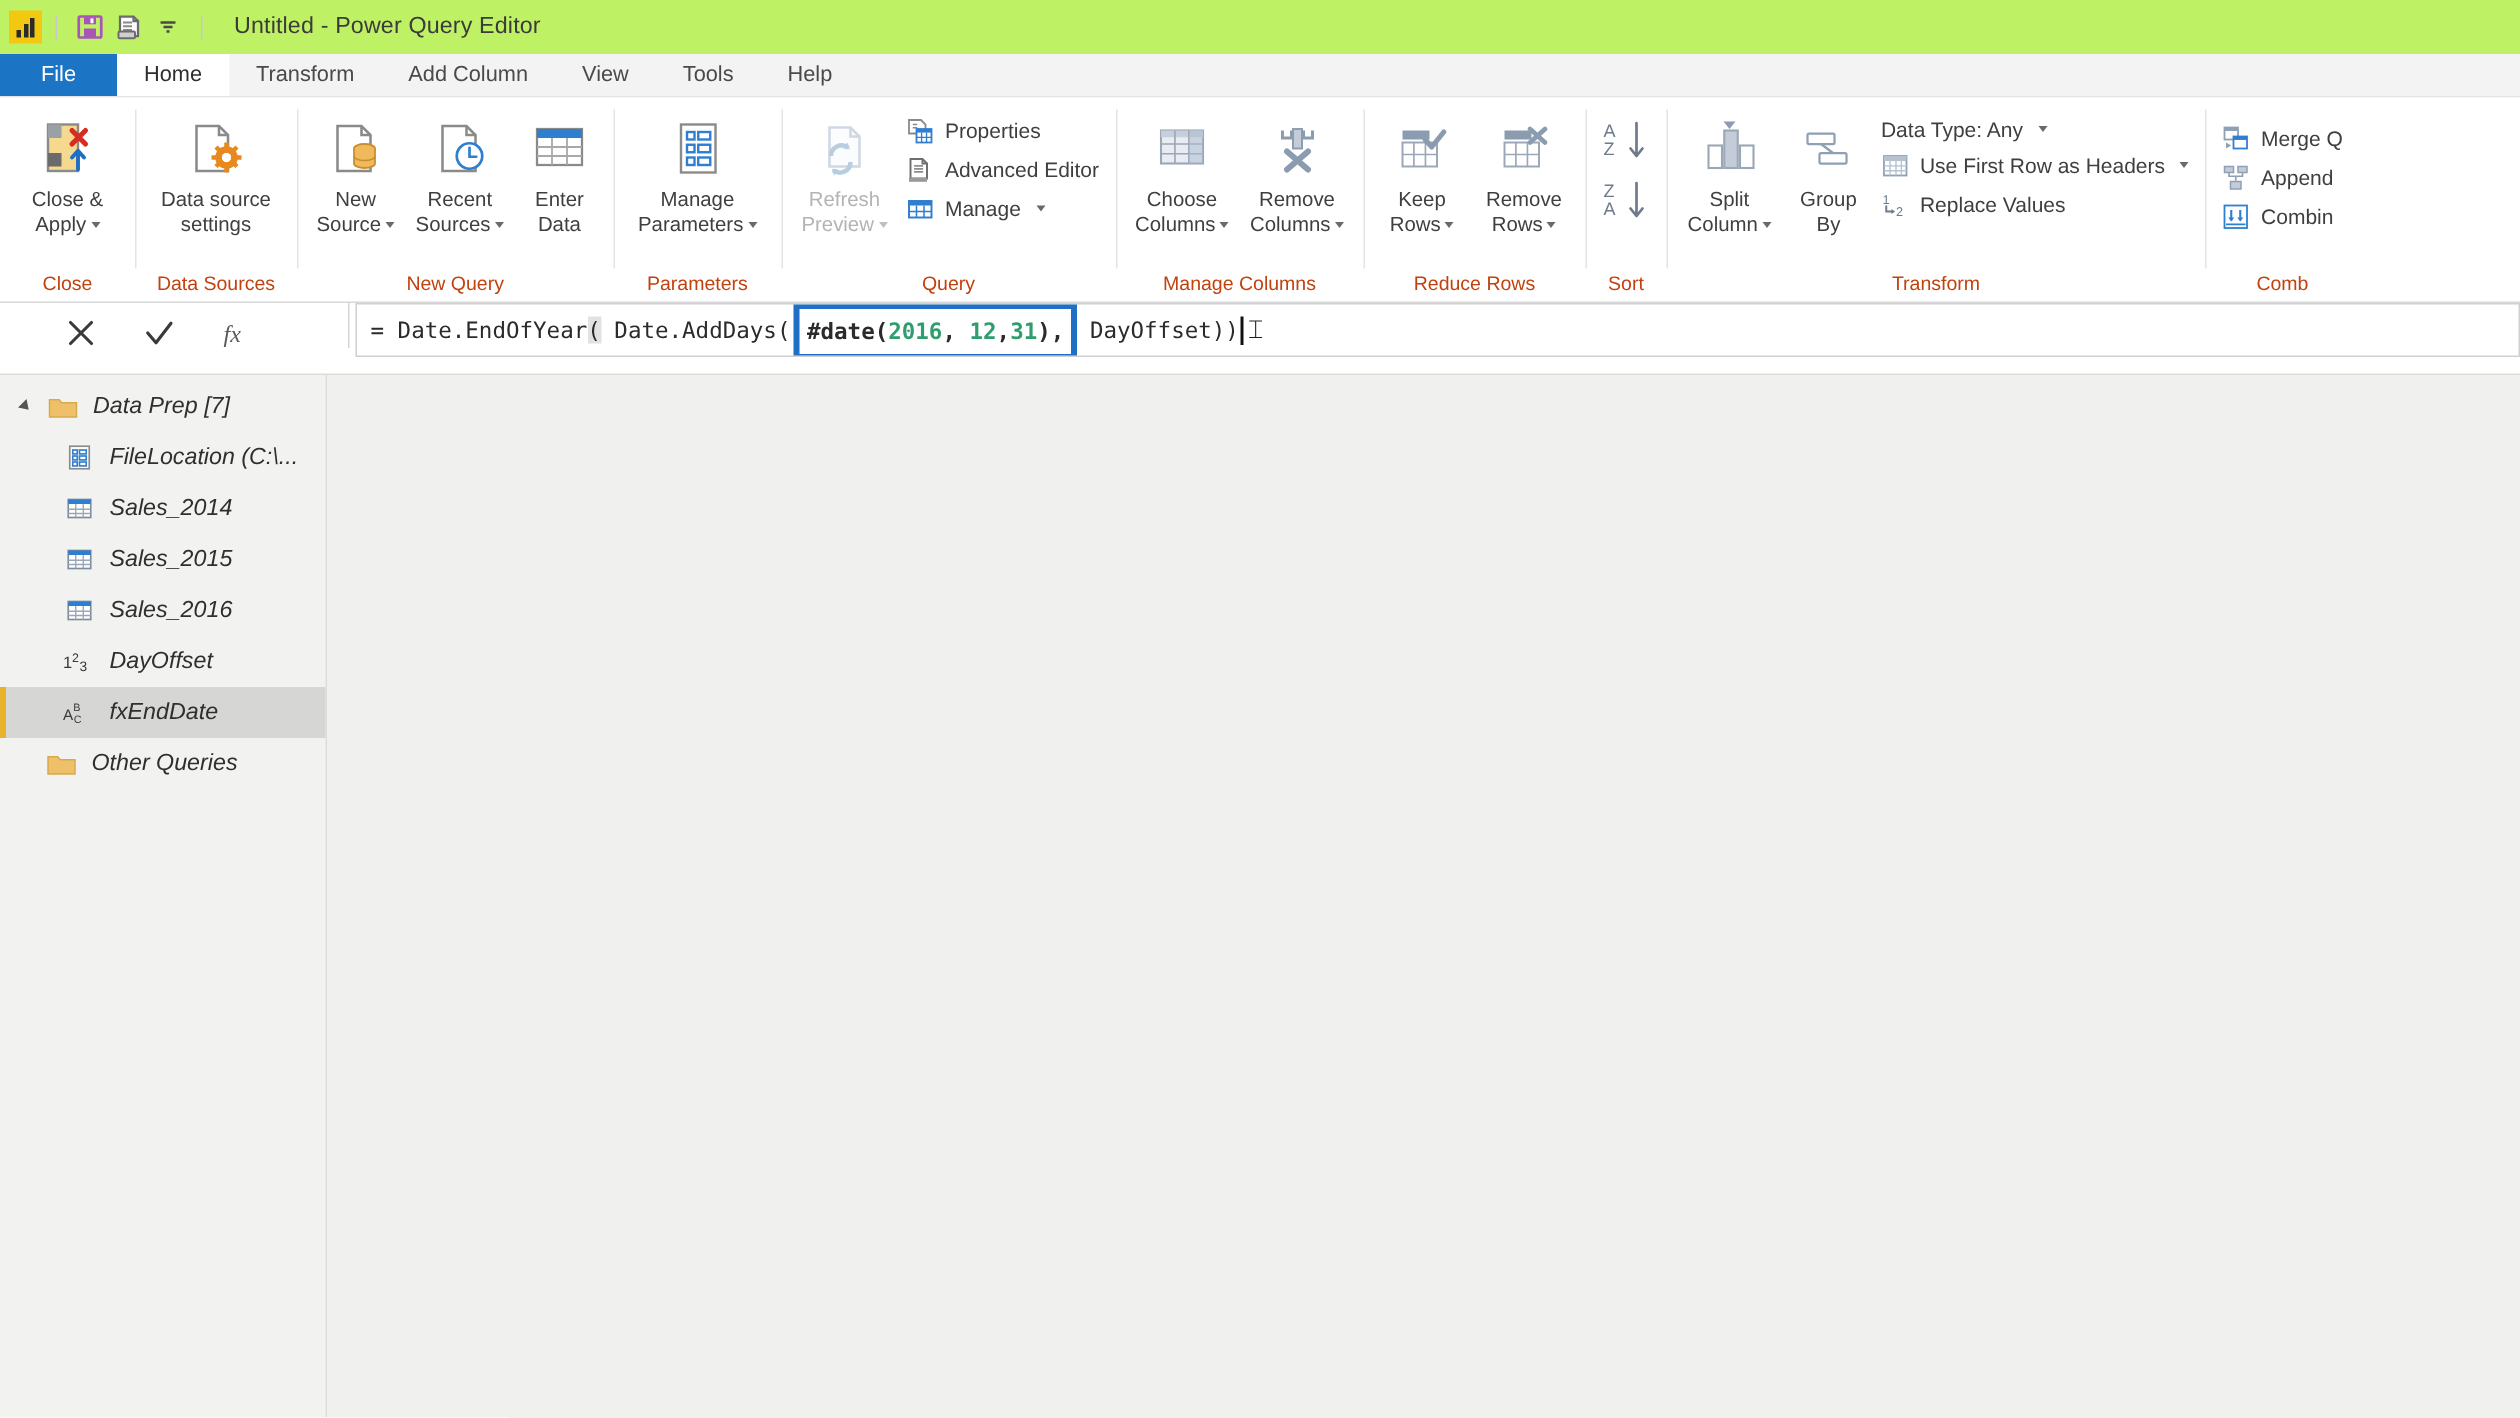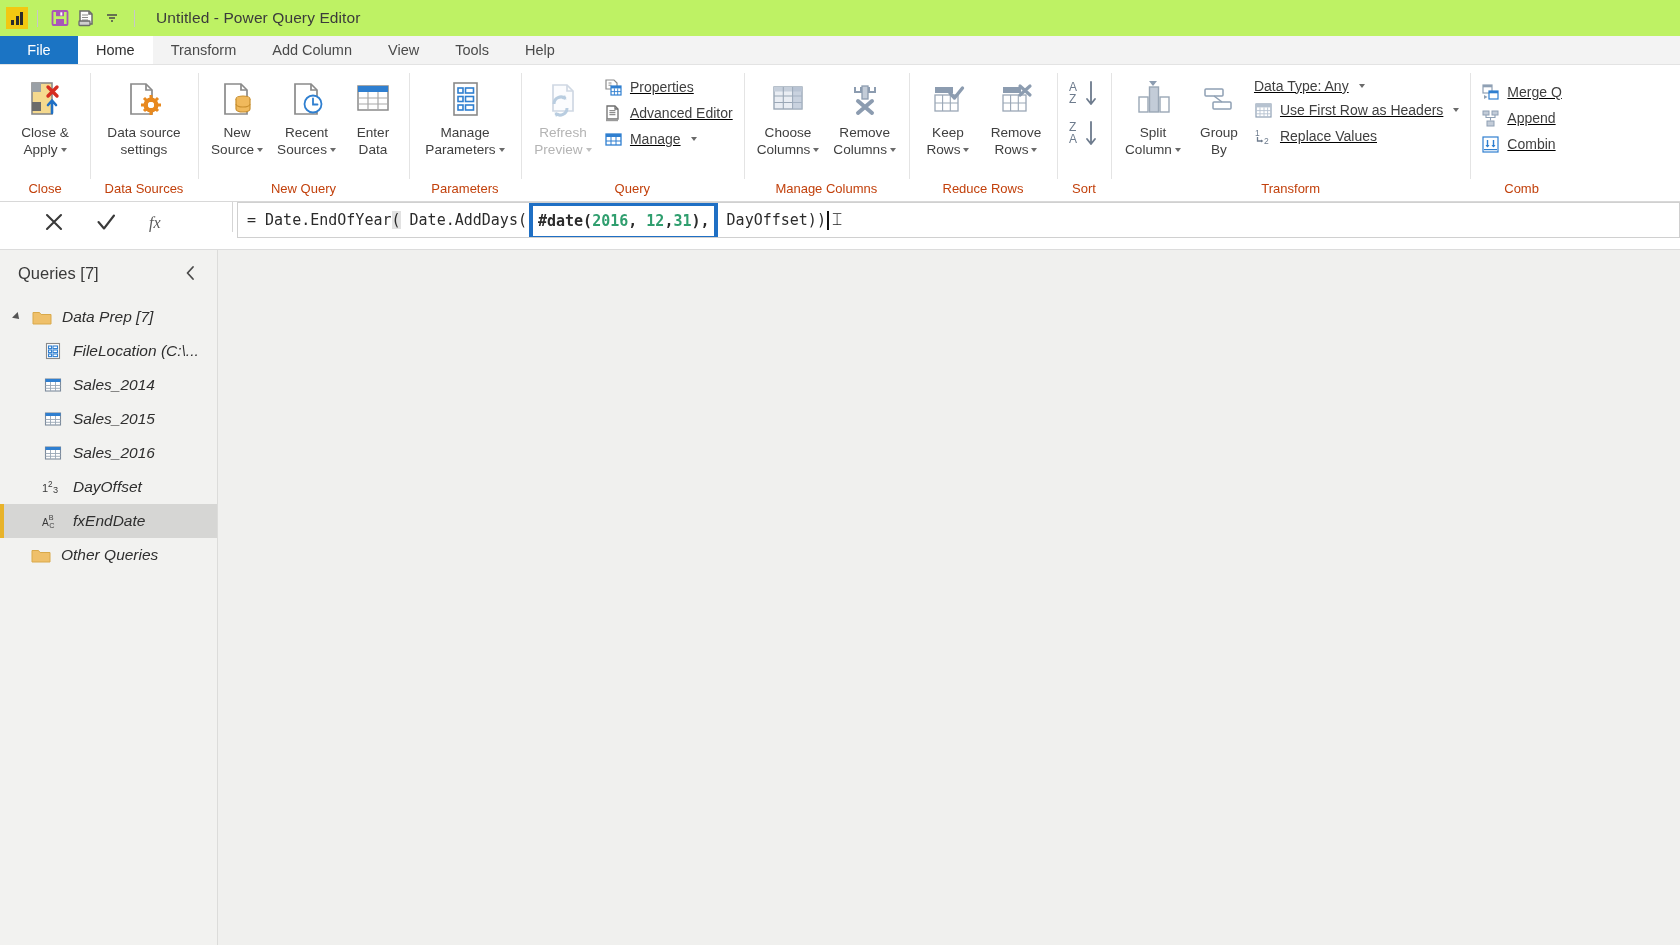--- a/index.html
+++ b/index.html
@@ -76,21 +76,21 @@
   .bigbtn .lbl {
     font-size: 13.6px; color: #3f3f3f; line-height: 16.5px; white-space: pre-line;
     margin-top: 1px;
   }
   .bigbtn.dim .lbl { color: #b4b4b4; }
   .caret { display:inline-block; width:0; height:0;
     border-left:3.5px solid transparent; border-right:3.5px solid transparent;
     border-top:4px solid #6a6a6a; margin-left:3px; vertical-align: 2px; }
   .caret.dim { border-top-color: #c0c0c0; }
 
-  .smallcol { display: flex; flex-direction: column; gap: 2px; padding-top: 3px; text-decoration: underline; }
+  .smallcol { display: flex; flex-direction: column; gap: 2px; padding-top: 3px; }
   .smallbtn {
     display: flex; align-items: center; gap: 7px;
     padding: 2.5px 5px; font-size: 14px; color: #3f3f3f; white-space: nowrap;
   }
   .smallbtn .sico { width: 19px; height: 19px; display:flex; align-items:center; justify-content:center; flex: 0 0 19px; }
 
   
   #fbar {
     height: 48px; background: #ffffff; display: flex; align-items: flex-start;
     border-bottom: 1px solid #dcdcdc;
@@ -566,28 +566,20 @@
   </div>
   <div id="fdivider"></div>
   <div id="formula-input">
     <span>=</span><span> Date.EndOfYear</span><span class="paren-hl">(</span><span> Date.AddDays(</span><span id="hlbox"><span>#date(</span><span class="num">2016</span><span>, </span><span class="num">12</span><span>,</span><span class="num">31</span><span>),</span></span><span> DayOffset))</span><span id="caretbar"></span><span id="mouse-ibeam">⌶</span>
   </div>
 </div>
 
 <div id="body">
 
   <div id="sidebar">
-    <div id="sb-head">
-      <div id="sb-title">Queries [7]</div>
-      <div id="sb-collapse">
-        <svg width="13" height="16" viewBox="0 0 13 16">
-          <path d="M9 2 L3.5 8 L9 14" fill="none" stroke="#4a4a4a" stroke-width="1.8" stroke-linecap="round" stroke-linejoin="round"></path>
-        </svg>
-      </div>
-    </div>
 
     <div id="sb-list">
 
       <div class="qrow group">
         <span class="twisty"></span>
         <span class="qicon">
           <svg width="20" height="17" viewBox="0 0 20 17">
             <path d="M1 3.5 h6.5 l1.6 2 h9.9 v9.5 h-18 z" fill="#efc06a" stroke="#d9a94a" stroke-width="1"></path>
           </svg>
         </span>

